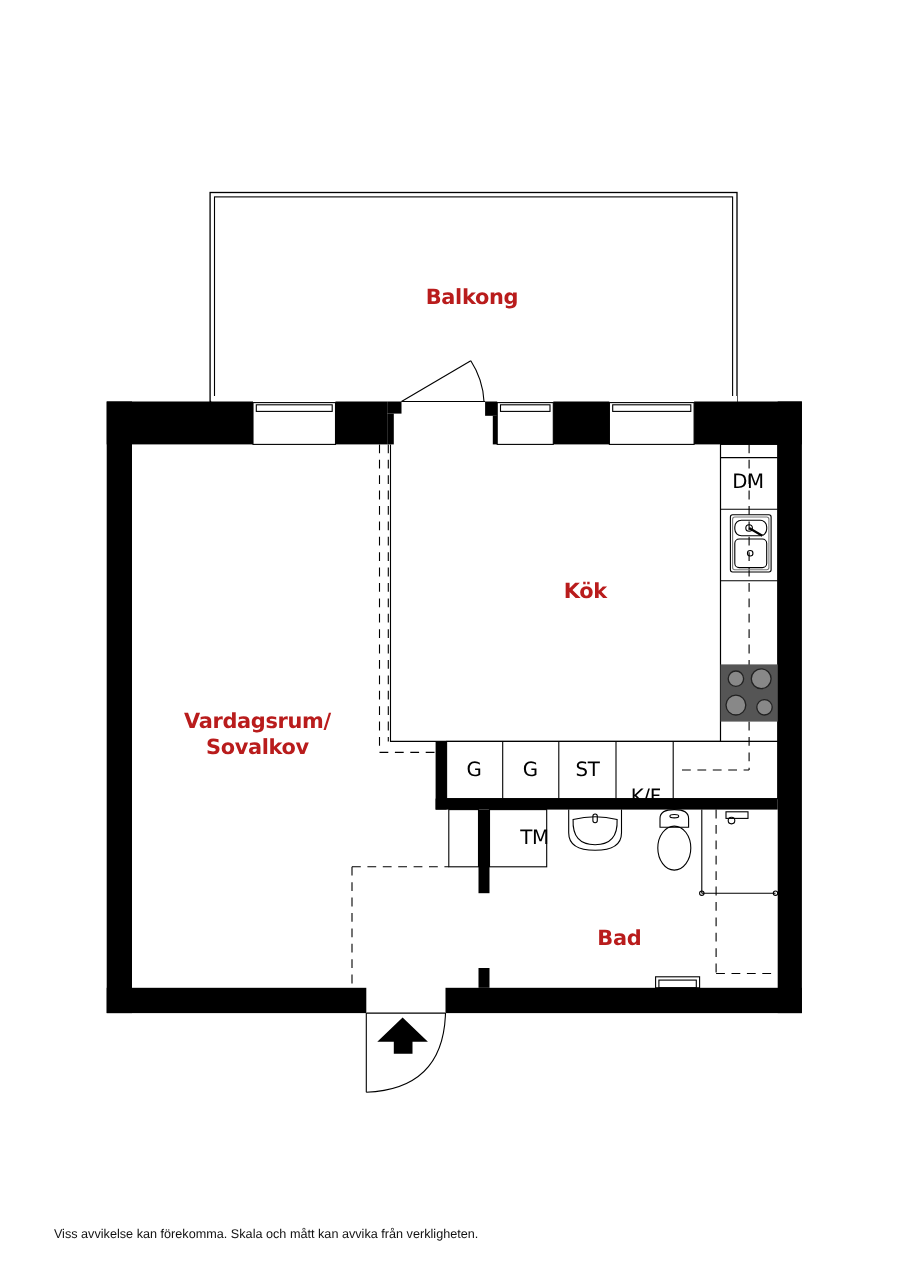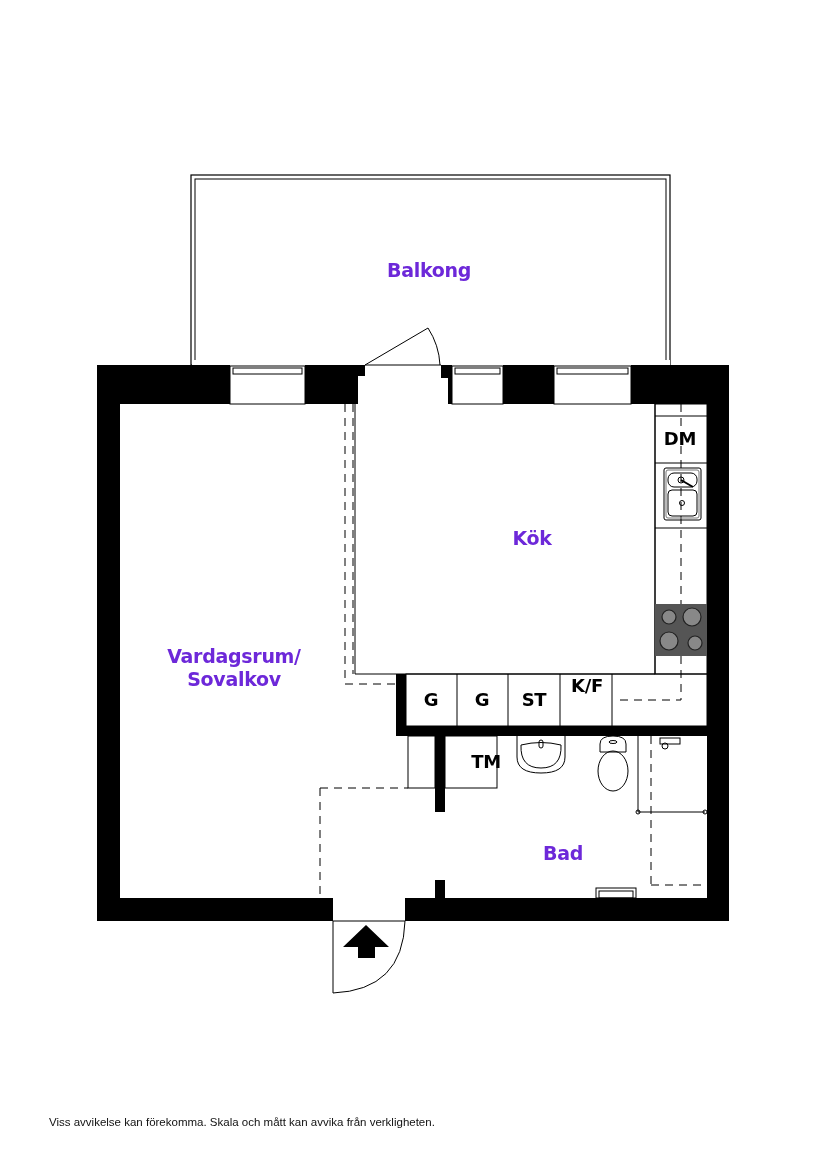--- a/index.html
+++ b/index.html
@@ -2,32 +2,32 @@
 <html><head>
   <meta charset="utf-8">
   <style>
     html, body { margin: 0; padding: 0; background: #ffffff; }
     body { width: 825px; height: 1167px; position: relative; overflow: hidden; }
     #plan { position: absolute; left: 0; top: 0; width: 825px; height: 1167px; }
     .room-label {
       position: absolute;
       font-family: "DejaVu Sans", sans-serif;
       font-weight: bold;
-      color: #6d28d9;
+      color: #b91c1c;
       font-size: 19px;
       line-height: 24px;
       text-align: center;
       white-space: nowrap;
       transform: translateX(-50%);
       letter-spacing: -0.3px;
     }
     .cab-label {
       position: absolute;
       font-family: "DejaVu Sans", sans-serif;
-      font-weight: bold;
+      font-weight: normal;
       color: #000;
       font-size: 18px;
       line-height: 20px;
       text-align: center;
       white-space: nowrap;
       transform: translateX(-50%);
       letter-spacing: -0.3px;
     }
     .disclaimer {
       position: absolute;
@@ -178,16 +178,16 @@
 <div class="room-label" style="left:429px; top:258px;">Balkong</div>
 <div class="room-label" style="left:532px; top:526px;">Kök</div>
 <div class="room-label" style="left:234px; top:644px;">Vardagsrum/</div>
 <div class="room-label" style="left:234px; top:667px;">Sovalkov</div>
 <div class="room-label" style="left:563px; top:813px;margin-top:28px;">Bad</div>
 
 <div class="cab-label" style="left:680px; top:429px;">DM</div>
 <div class="cab-label" style="left:431px; top:690px;">G</div>
 <div class="cab-label" style="left:482px; top:690px;">G</div>
 <div class="cab-label" style="left:534px; top:690px;">ST</div>
-<div class="cab-label" style="left:587px; top:676px;">K/F</div>
+<div class="cab-label" style="left:587px; top:715px;">K/F</div>
 <div class="cab-label" style="left:486px; top:752px;">TM</div>
 
 <div class="disclaimer">Viss avvikelse kan förekomma. Skala och mått kan avvika från verkligheten.</div>
 
 </body></html>

